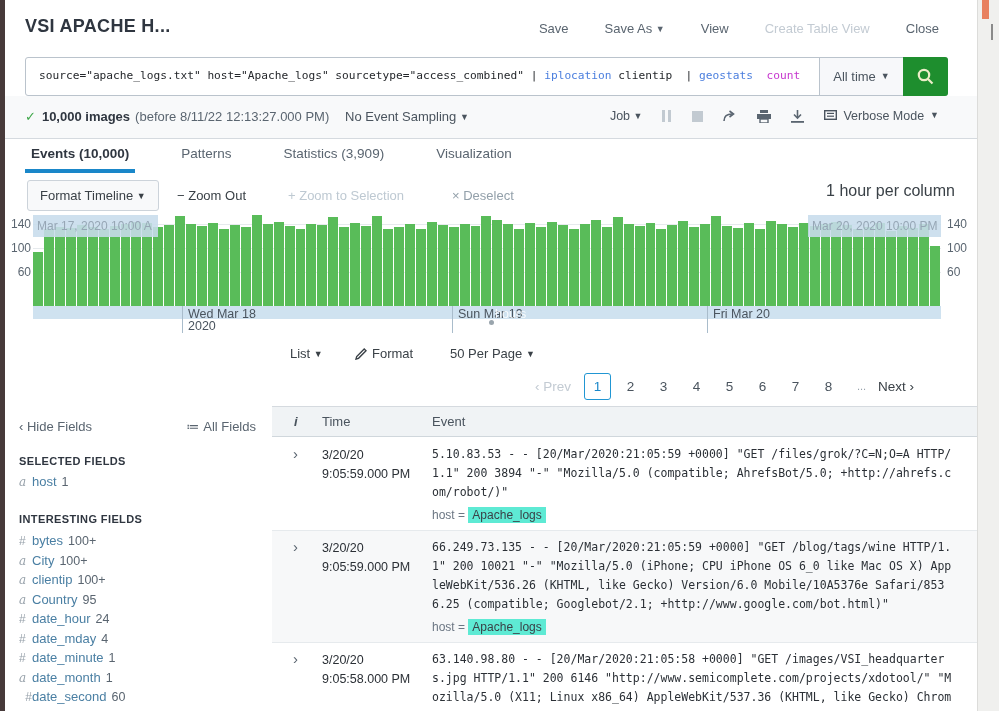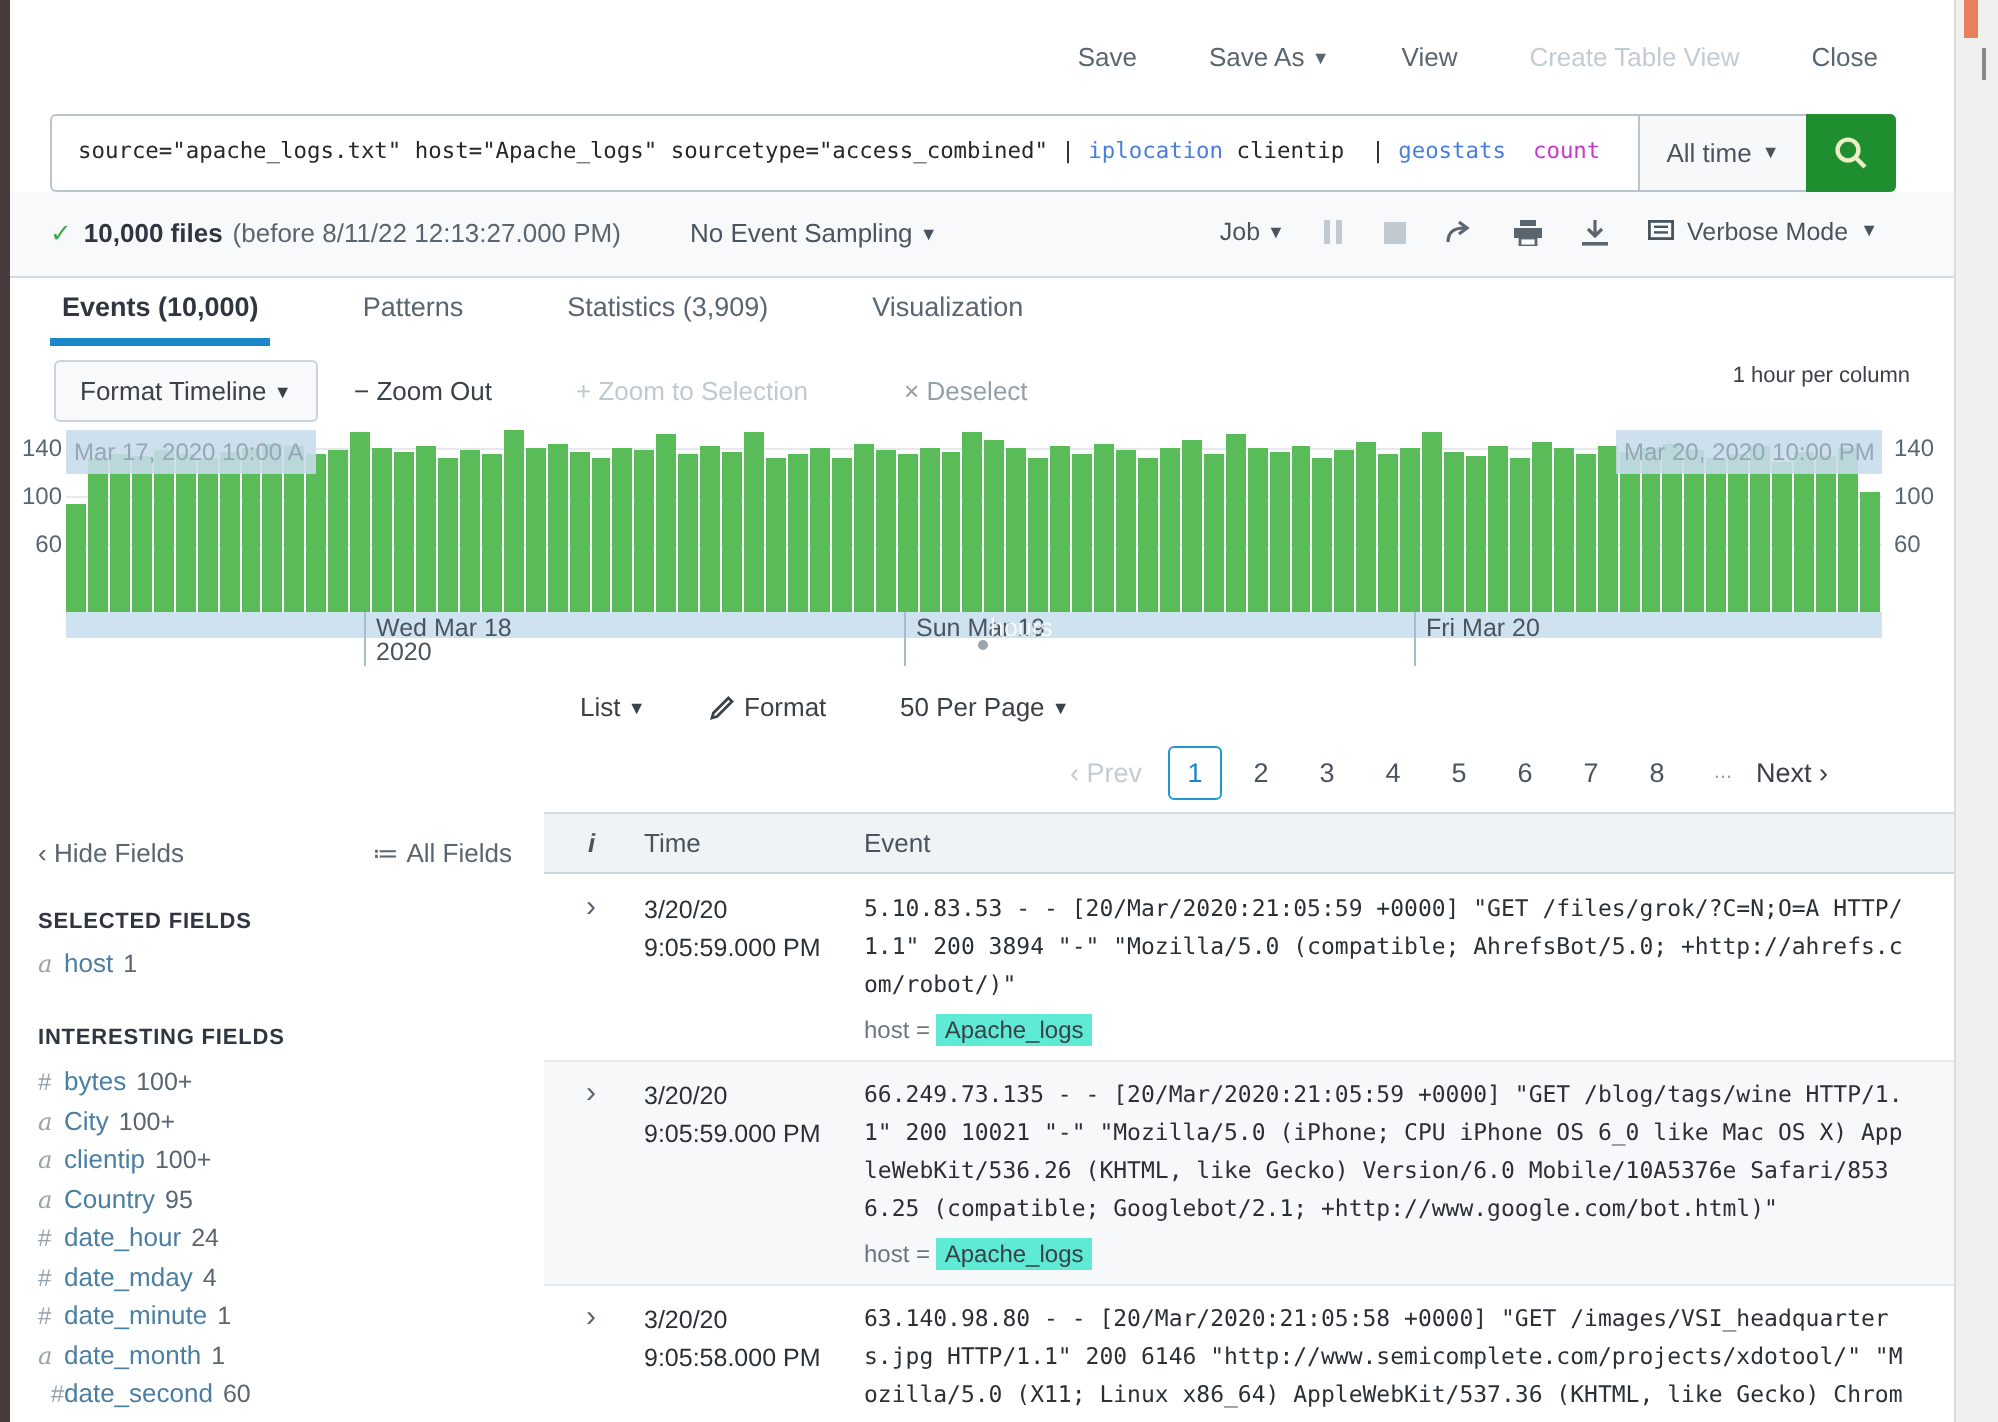--- a/index.html
+++ b/index.html
@@ -43,21 +43,21 @@
 .tab { color:#5A6570; padding:6px 6px 0; position:relative; }
 .tab.active { color:#2F3640; font-weight:bold; }
 .tab.active::after { content:""; position:absolute; left:0; right:0; bottom:-2px; height:4px; background:#1A87C9; }
 
 
 .format-btn { position:absolute; left:22px; top:180px; height:31px; padding:0 12px; border:1px solid #CCD3DA; border-radius:3px; background:#F8F9FA; font-size:13px; color:#3A4147; line-height:29px; }
 .tl-link { position:absolute; top:188px; font-size:13px; white-space:nowrap; }
 .lnk-zoomout { left:172px; color:#3A4147; }
 .lnk-zoomsel { left:283px; color:#BEC9D2; }
 .lnk-deselect { left:447px; color:#93A0AA; }
-.scale-note { position:absolute; right:22px; top:182px; font-size:11px; color:#3A4147; }
+.scale-note { position:absolute; right:22px; top:182px; font-size:16px; color:#3A4147; }
 
 
 .chart { position:absolute; left:0; top:215px; width:972px; height:120px; }
 .gridline { position:absolute; left:28px; width:908px; height:1px; background:#E6EAED; }
 .ylabel { position:absolute; width:24px; font-size:12px; color:#5A6570; }
 .ylabel.left { left:2px; text-align:right; }
 .ylabel.right { left:942px; text-align:left; }
 .bars { position:absolute; left:28px; bottom:29px; width:908px; height:91px; display:flex; align-items:flex-end; }
 .bar { flex:1; margin-right:1px; background:#59BC59; }
 .overlay { position:absolute; top:0; height:22px; background:rgba(199,220,236,.88); font-size:12px; color:#96A6B5; line-height:22px; overflow:hidden; white-space:nowrap; padding-left:4px; }
@@ -117,20 +117,21 @@
 <body>
 
 <div class="dark-edge"></div>
 <div class="right-strip">
   <div class="orange"></div>
   <div class="handle"></div>
 </div>
 
 <div class="app">
 
+  <div class="page-title">VSI APACHE H...</div>
   <div class="top-menu">
     <span class="item">Save</span>
     <span class="item"><span>Save As</span> <span class="caret">▼</span></span>
     <span class="item">View</span>
     <span class="item disabled">Create Table View</span>
     <span class="item">Close</span>
   </div>
 
   <div class="search-row">
     <div class="search-query" id="search-query"><span>source="apache_logs.txt" host="Apache_logs" sourcetype="access_combined" | </span><span class="cmd">iplocation</span><span> clientip  | </span><span class="cmd">geostats</span><span>  </span><span class="fn">count</span></div>
@@ -142,21 +143,21 @@
       <svg class="mini" width="19" height="19" viewBox="0 0 19 19">
           <circle cx="8" cy="8" r="5.2" fill="none" stroke="#EDEDC8" stroke-width="2.2"></circle>
           <line x1="12" y1="12" x2="16.5" y2="16.5" stroke="#EDEDC8" stroke-width="2.2"></line>
         </svg>
     </div>
   </div>
 
   <div class="info-row">
     <div class="info-left">
       <span class="check">✓</span>
-      <span class="evcount">10,000 files</span>
+      <span class="evcount">10,000 images</span>
       <span class="evdetail">(before 8/11/22 12:13:27.000 PM)</span>
     </div>
     <div class="sampling"><span>No Event Sampling</span> <span class="caret">▼</span></div>
     <div class="info-right">
       <span class="job-label"><span>Job</span> <span class="caret">▼</span></span>
       <span class="icn">
           <svg class="mini" width="10" height="12" viewBox="0 0 10 12">
             <rect x="0" y="0" width="3" height="12" fill="#C2CAD1"></rect>
             <rect x="6" y="0" width="3" height="12" fill="#C2CAD1"></rect>
           </svg>

